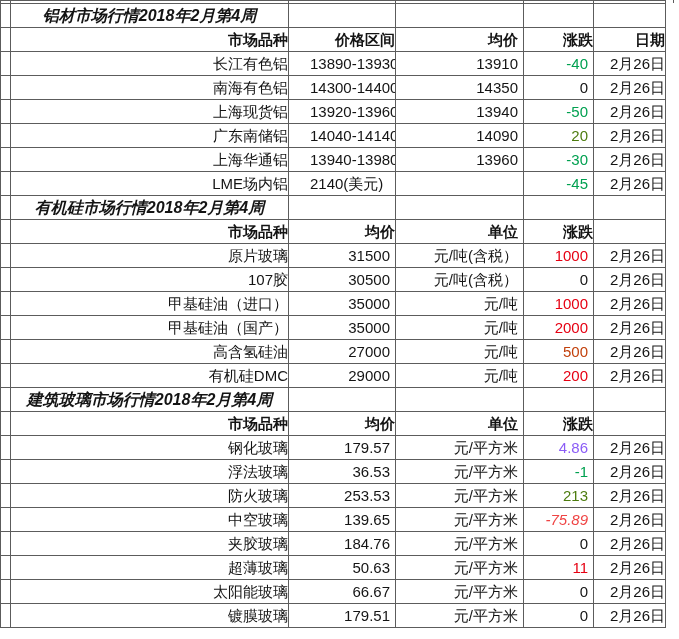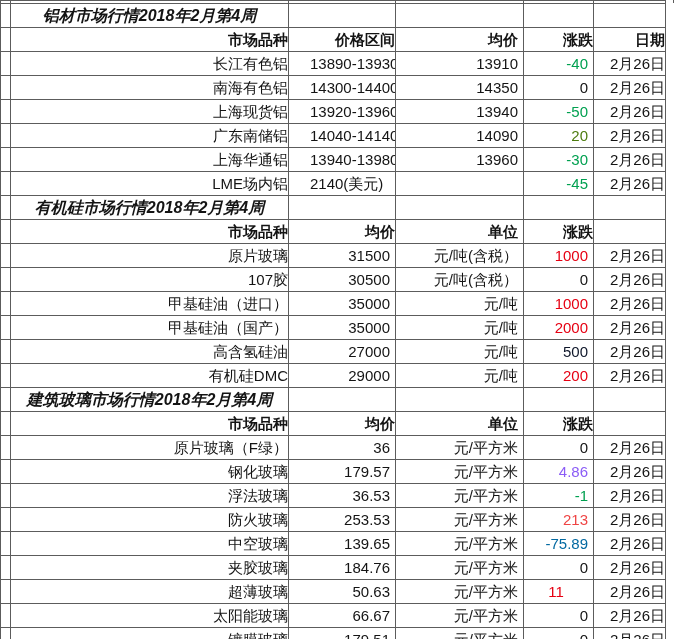--- a/index.html
+++ b/index.html
@@ -170,21 +170,21 @@
       <td class="ar">35000</td>
       <td class="ar">元/吨</td>
       <td class="ar" style="color: rgb(230, 0, 18); margin-top: 33px;">2000</td>
       <td class="ctr">2月26日</td>
     </tr>
     <tr>
       <td></td>
       <td class="ctr">高含氢硅油</td>
       <td class="ar">27000</td>
       <td class="ar">元/吨</td>
-      <td class="ar" style="color: #0f172a;">500</td>
+      <td class="ar" style="color: #c2410c;">500</td>
       <td class="ctr">2月26日</td>
     </tr>
     <tr>
       <td></td>
       <td class="ctr">有机硅DMC</td>
       <td class="ar">29000</td>
       <td class="ar">元/吨</td>
       <td class="ar" style="color: rgb(230, 0, 18);">200</td>
       <td class="ctr">2月26日</td>
     </tr>
@@ -202,72 +202,64 @@
     <tr>
       <td></td>
       <td class="hdr ctr">市场品种</td>
       <td class="hdr ctr">均价</td>
       <td class="hdr ar">单位</td>
       <td class="hdr ctr">涨跌</td>
       <td class="hdr ctr"></td>
     </tr>
     <tr>
       <td></td>
-      <td class="ctr">原片玻璃（F绿）</td>
-      <td class="ar">36</td>
-      <td class="ar">元/平方米</td>
-      <td class="ar" style="color: rgb(20, 20, 20);">0</td>
-      <td class="ctr">2月26日</td>
-    </tr>
-    <tr>
-      <td></td>
       <td class="ctr">钢化玻璃</td>
       <td class="ar">179.57</td>
       <td class="ar">元/平方米</td>
       <td class="ar" style="color: #8b5cf6;">4.86</td>
       <td class="ctr">2月26日</td>
     </tr>
     <tr>
       <td></td>
       <td class="ctr">浮法玻璃</td>
       <td class="ar">36.53</td>
       <td class="ar">元/平方米</td>
       <td class="ar" style="color: rgb(0, 160, 80);">-1</td>
       <td class="ctr">2月26日</td>
     </tr>
     <tr>
       <td></td>
       <td class="ctr">防火玻璃</td>
       <td class="ar">253.53</td>
       <td class="ar">元/平方米</td>
-      <td class="ar" style="color: #ef4444;">213</td>
+      <td class="ar" style="color: #4d7c0f;">213</td>
       <td class="ctr">2月26日</td>
     </tr>
     <tr>
       <td></td>
       <td class="ctr">中空玻璃</td>
       <td class="ar">139.65</td>
       <td class="ar">元/平方米</td>
-      <td class="ar" style="color: #0369a1;">-75.89</td>
+      <td class="ar" style="color: #ef4444; font-style: italic;">-75.89</td>
       <td class="ctr">2月26日</td>
     </tr>
     <tr>
       <td></td>
       <td class="ctr">夹胶玻璃</td>
       <td class="ar">184.76</td>
       <td class="ar">元/平方米</td>
       <td class="ar" style="color: rgb(20, 20, 20);">0</td>
       <td class="ctr">2月26日</td>
     </tr>
     <tr>
       <td></td>
       <td class="ctr">超薄玻璃</td>
       <td class="ar">50.63</td>
       <td class="ar">元/平方米</td>
-      <td class="ar" style="color: rgb(230, 0, 18); text-align: center;">11</td>
+      <td class="ar" style="color: rgb(230, 0, 18);">11</td>
       <td class="ctr">2月26日</td>
     </tr>
     <tr>
       <td></td>
       <td class="ctr">太阳能玻璃</td>
       <td class="ar">66.67</td>
       <td class="ar">元/平方米</td>
       <td class="ar" style="color: rgb(20, 20, 20);">0</td>
       <td class="ctr">2月26日</td>
     </tr>

